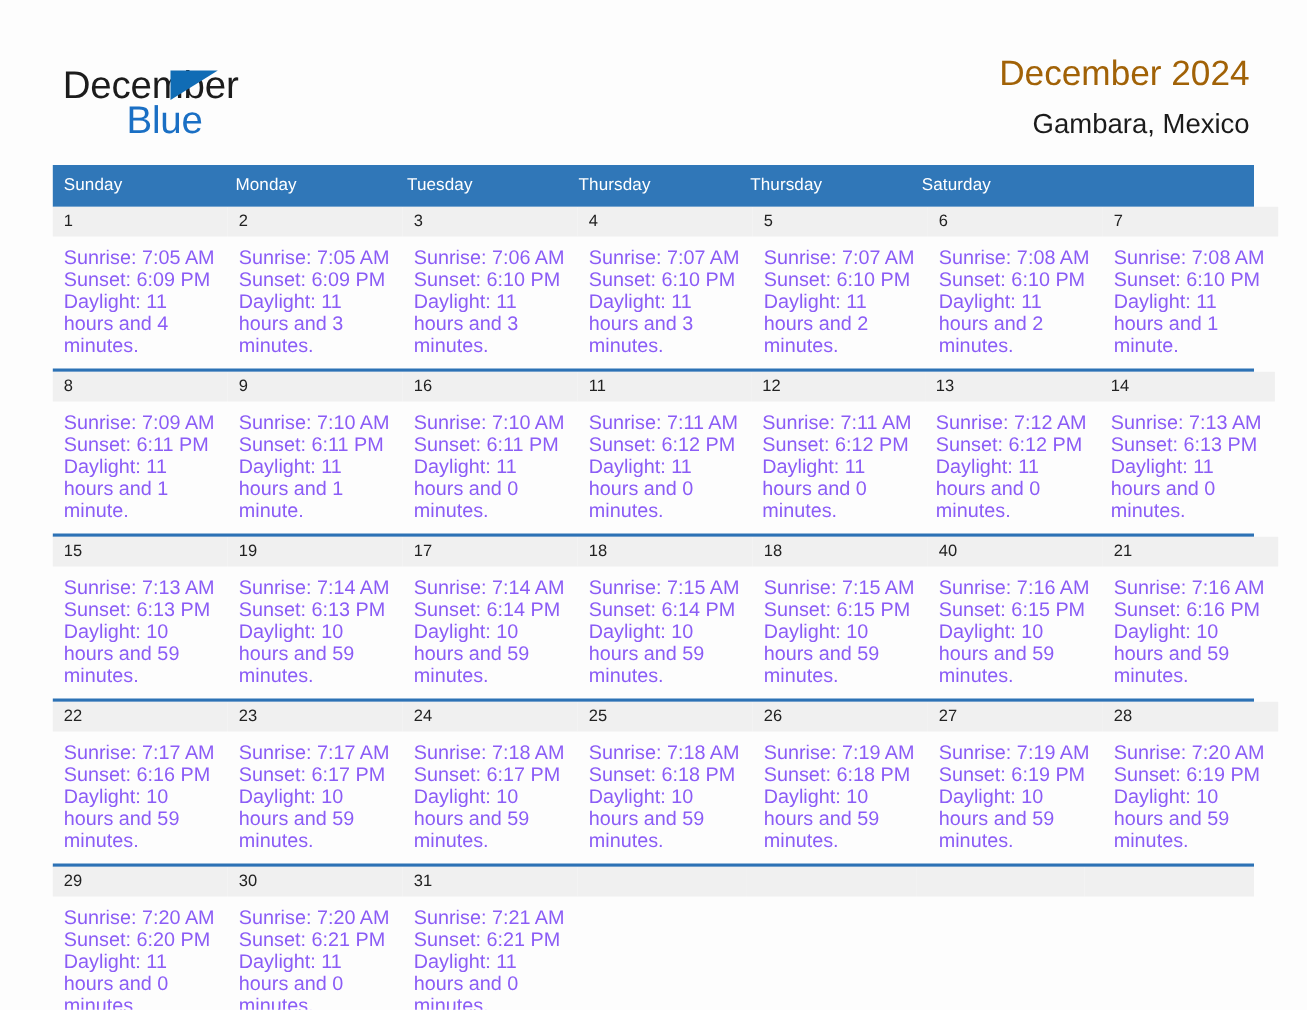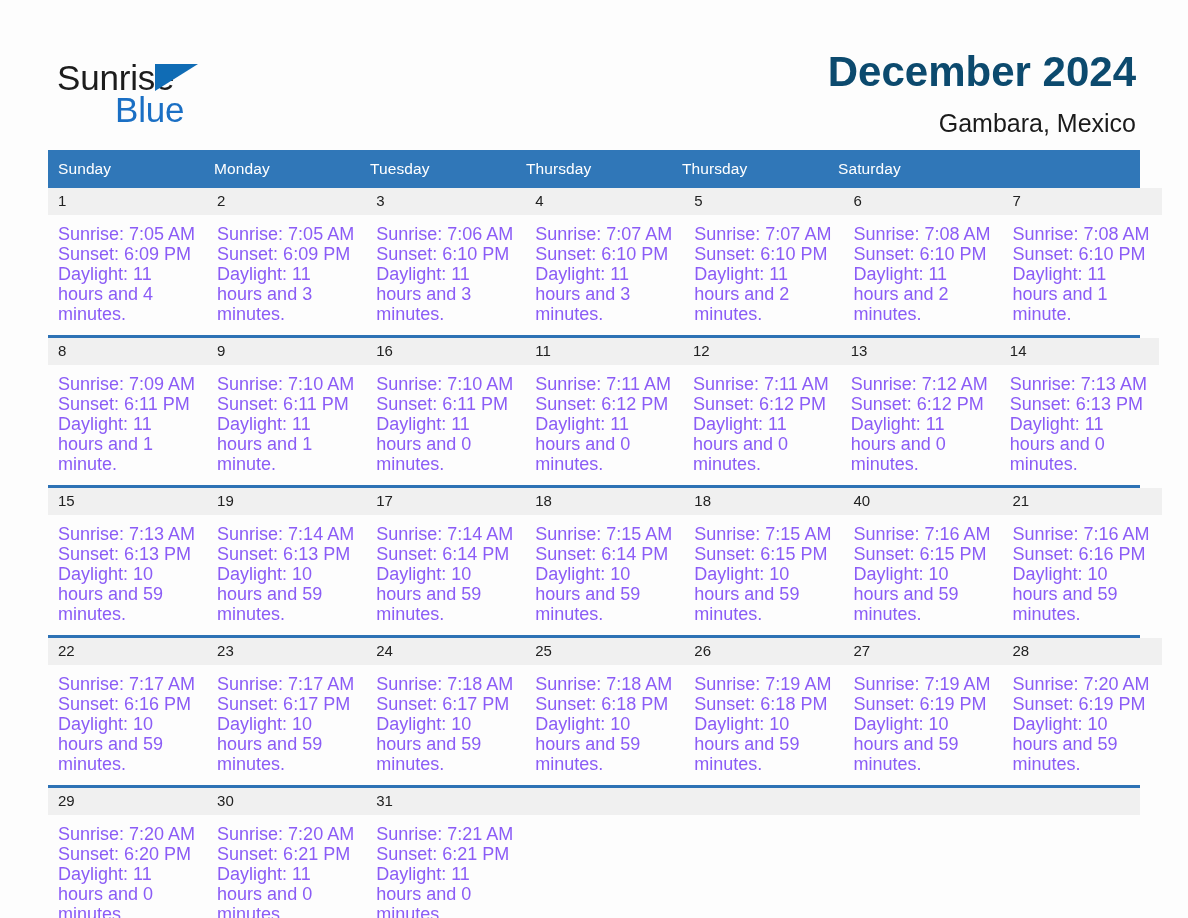--- a/index.html
+++ b/index.html
@@ -62,24 +62,24 @@
     color: #1a6fc4;
     font-weight: 400;
     letter-spacing: -0.2px;
   }
   .title-block {
     text-align: right;
     flex: 0 0 auto;
     padding-top: 2px;
   }
   .cal-title {
-    font-size: 42px;
+    font-size: 32px;
     line-height: 1.05;
-    color: #0c4a6e;
-    font-weight: 700;
+    color: #a16207;
+    font-weight: 400;
     white-space: nowrap;
   }
   .cal-subtitle {
     font-size: 25px;
     line-height: 1.2;
     color: #1b1b1b;
     font-weight: 400;
     margin-top: 14px;
     white-space: nowrap;
   }
@@ -132,21 +132,21 @@
   .day-info .wrap { white-space: normal; }
 </style>
 </head>
 <body>
 
 <div class="page">
 
   <div class="top-bar">
 
     <div class="brand">
-      <span class="brand-general">Sunrise</span>
+      <span class="brand-general">December</span>
       <span class="brand-tri"></span>
       <span class="brand-blue">Blue</span>
     </div>
 
     <div class="title-block">
       <div class="cal-title">December 2024</div>
       <div class="cal-subtitle">Gambara, Mexico</div>
     </div>
 
   </div>

